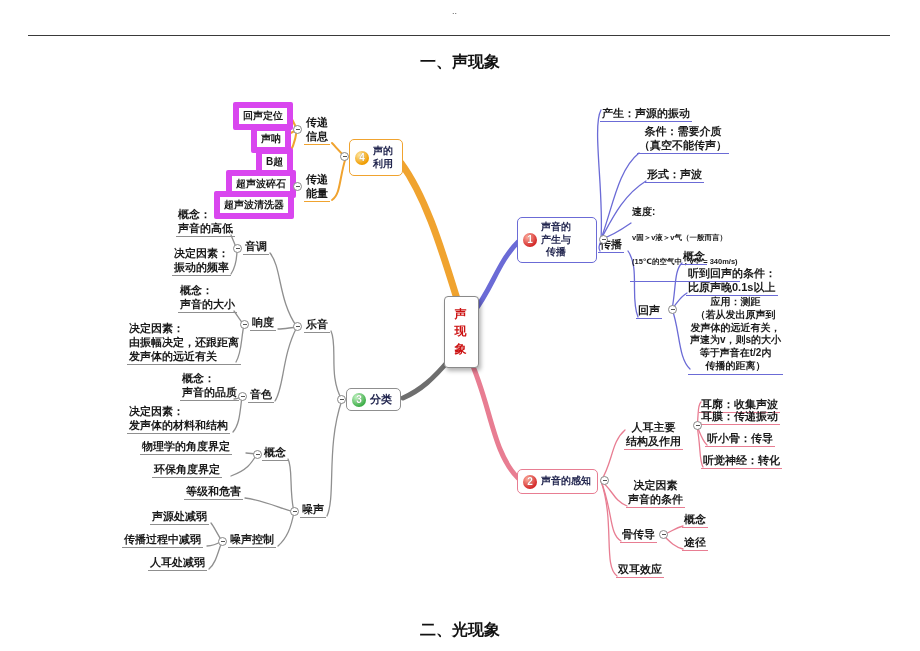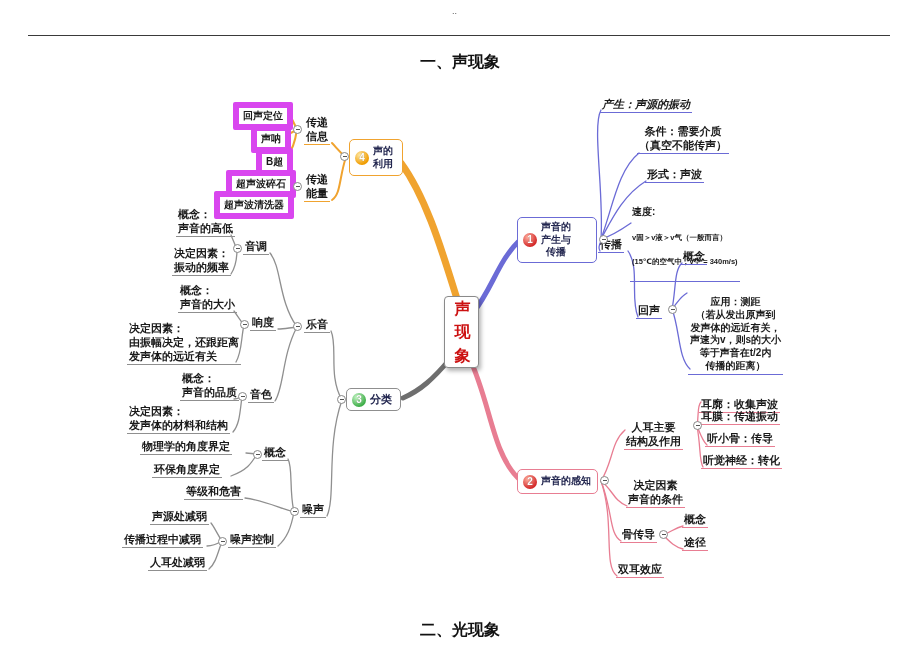--- a/index.html
+++ b/index.html
@@ -45,22 +45,22 @@
   .bg2{background:radial-gradient(circle at 35% 30%, #ffb0a0, var(--badge2) 70%);}
   .bg3{background:radial-gradient(circle at 35% 30%, #c9f7c9, var(--badge3) 70%);}
   .bg4{background:radial-gradient(circle at 35% 30%, #ffe9a8, var(--badge4) 70%);}
   
   .root{
     position:absolute;left:444px;top:296px;width:33px;height:70px;background:#fff;
     border:1.4px solid #8a8a8a;border-radius:4px;box-shadow:2px 3px 4px rgba(0,0,0,.3);
     display:flex;align-items:center;justify-content:center;
   }
   .root .vtext{
-    width:14px;word-break:break-all;white-space:normal;text-align:right;
-    font-size:16px;font-weight:bold;line-height:1.45;color:var(--root_text);
+    width:14px;word-break:break-all;white-space:normal;text-align:left;
+    font-size:12px;font-weight:bold;line-height:1.45;color:var(--root_text);
   }
   
   .collapse{
     position:absolute;width:9px;height:9px;box-sizing:border-box;background:#fff;
     border:1px solid #888;border-radius:50%;
   }
   .collapse::after{
     content:"";position:absolute;left:1.5px;top:3px;width:4px;height:1px;background:#555;
   }
   
@@ -163,32 +163,34 @@
     <span class="badge bg3">3</span>
     <span class="lbl" style="font-size:11px;">分类</span>
   </div>
 
   <div class="main mb4" style="left:349px;top:139px;width:54px;height:37px;">
     <span class="badge bg4">4</span>
     <span class="lbl">声的
 利用</span>
   </div>
 
-  <div class="t u1" style="left:600px;top:97px;font-style:italic;">产生：声源的振动</div>
+  <div class="t u1" style="left:600px;top:106px;">产生：声源的振动</div>
   <div class="t u1" style="left:637px;top:124px;">条件：需要介质
 （真空不能传声）</div>
   <div class="t u1" style="left:645px;top:167px;">形式：声波</div>
   <div class="t u1 la" style="left:630px;top:192px;">
     <span class="sp-t">速度:</span>
     <span class="sp-s">v固＞v液＞v气（一般而言）</span>
     <span class="sp-s">(15℃的空气中，v空 = 340m/s)</span>
   </div>
   <div class="t u1" style="left:598px;top:237px;">传播</div>
   <div class="t u1" style="left:636px;top:303px;">回声</div>
   <div class="t u1" style="left:681px;top:249px;">概念</div>
+  <div class="t u1 la" style="left:686px;top:266px;">听到回声的条件：
+比原声晚0.1s以上</div>
   <div class="t u1 sm" style="left:688px;top:296px;">应用：测距
 （若从发出原声到
 发声体的远近有关，
 声速为v，则s的大小
 等于声音在t/2内
 传播的距离）</div>
 
   <div class="t u2" style="left:624px;top:420px;">人耳主要
 结构及作用</div>
   <div class="t u2" style="left:699px;top:388px;margin-top:9px;">耳廓：收集声波</div>

